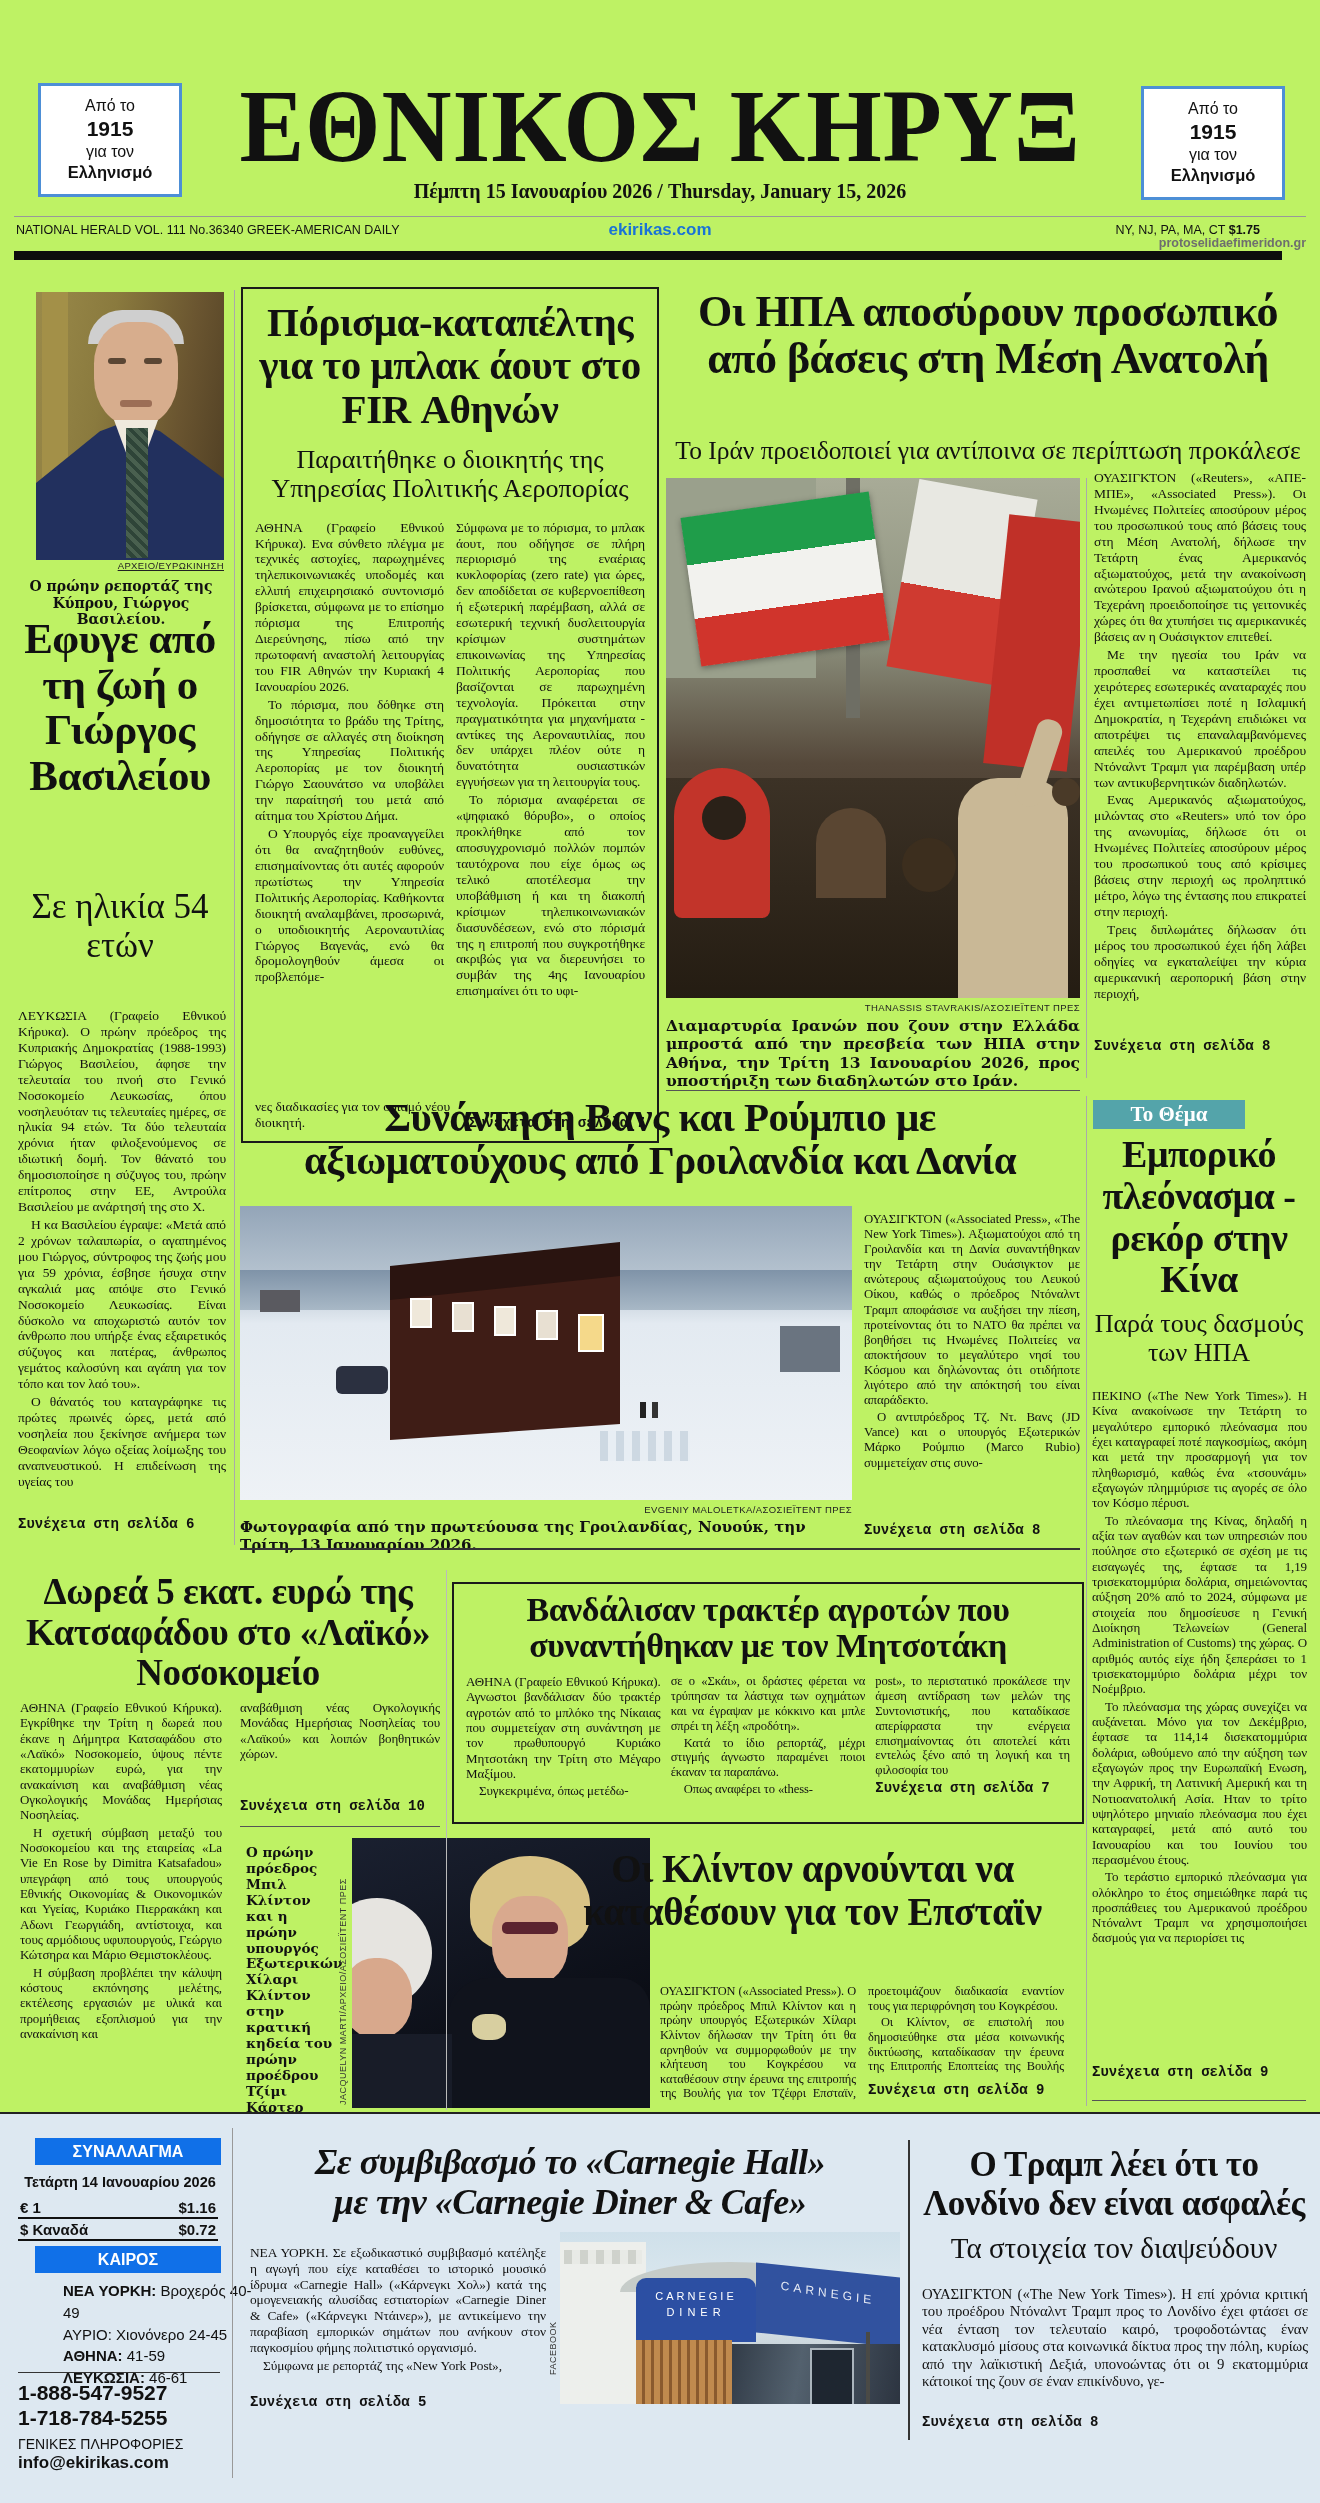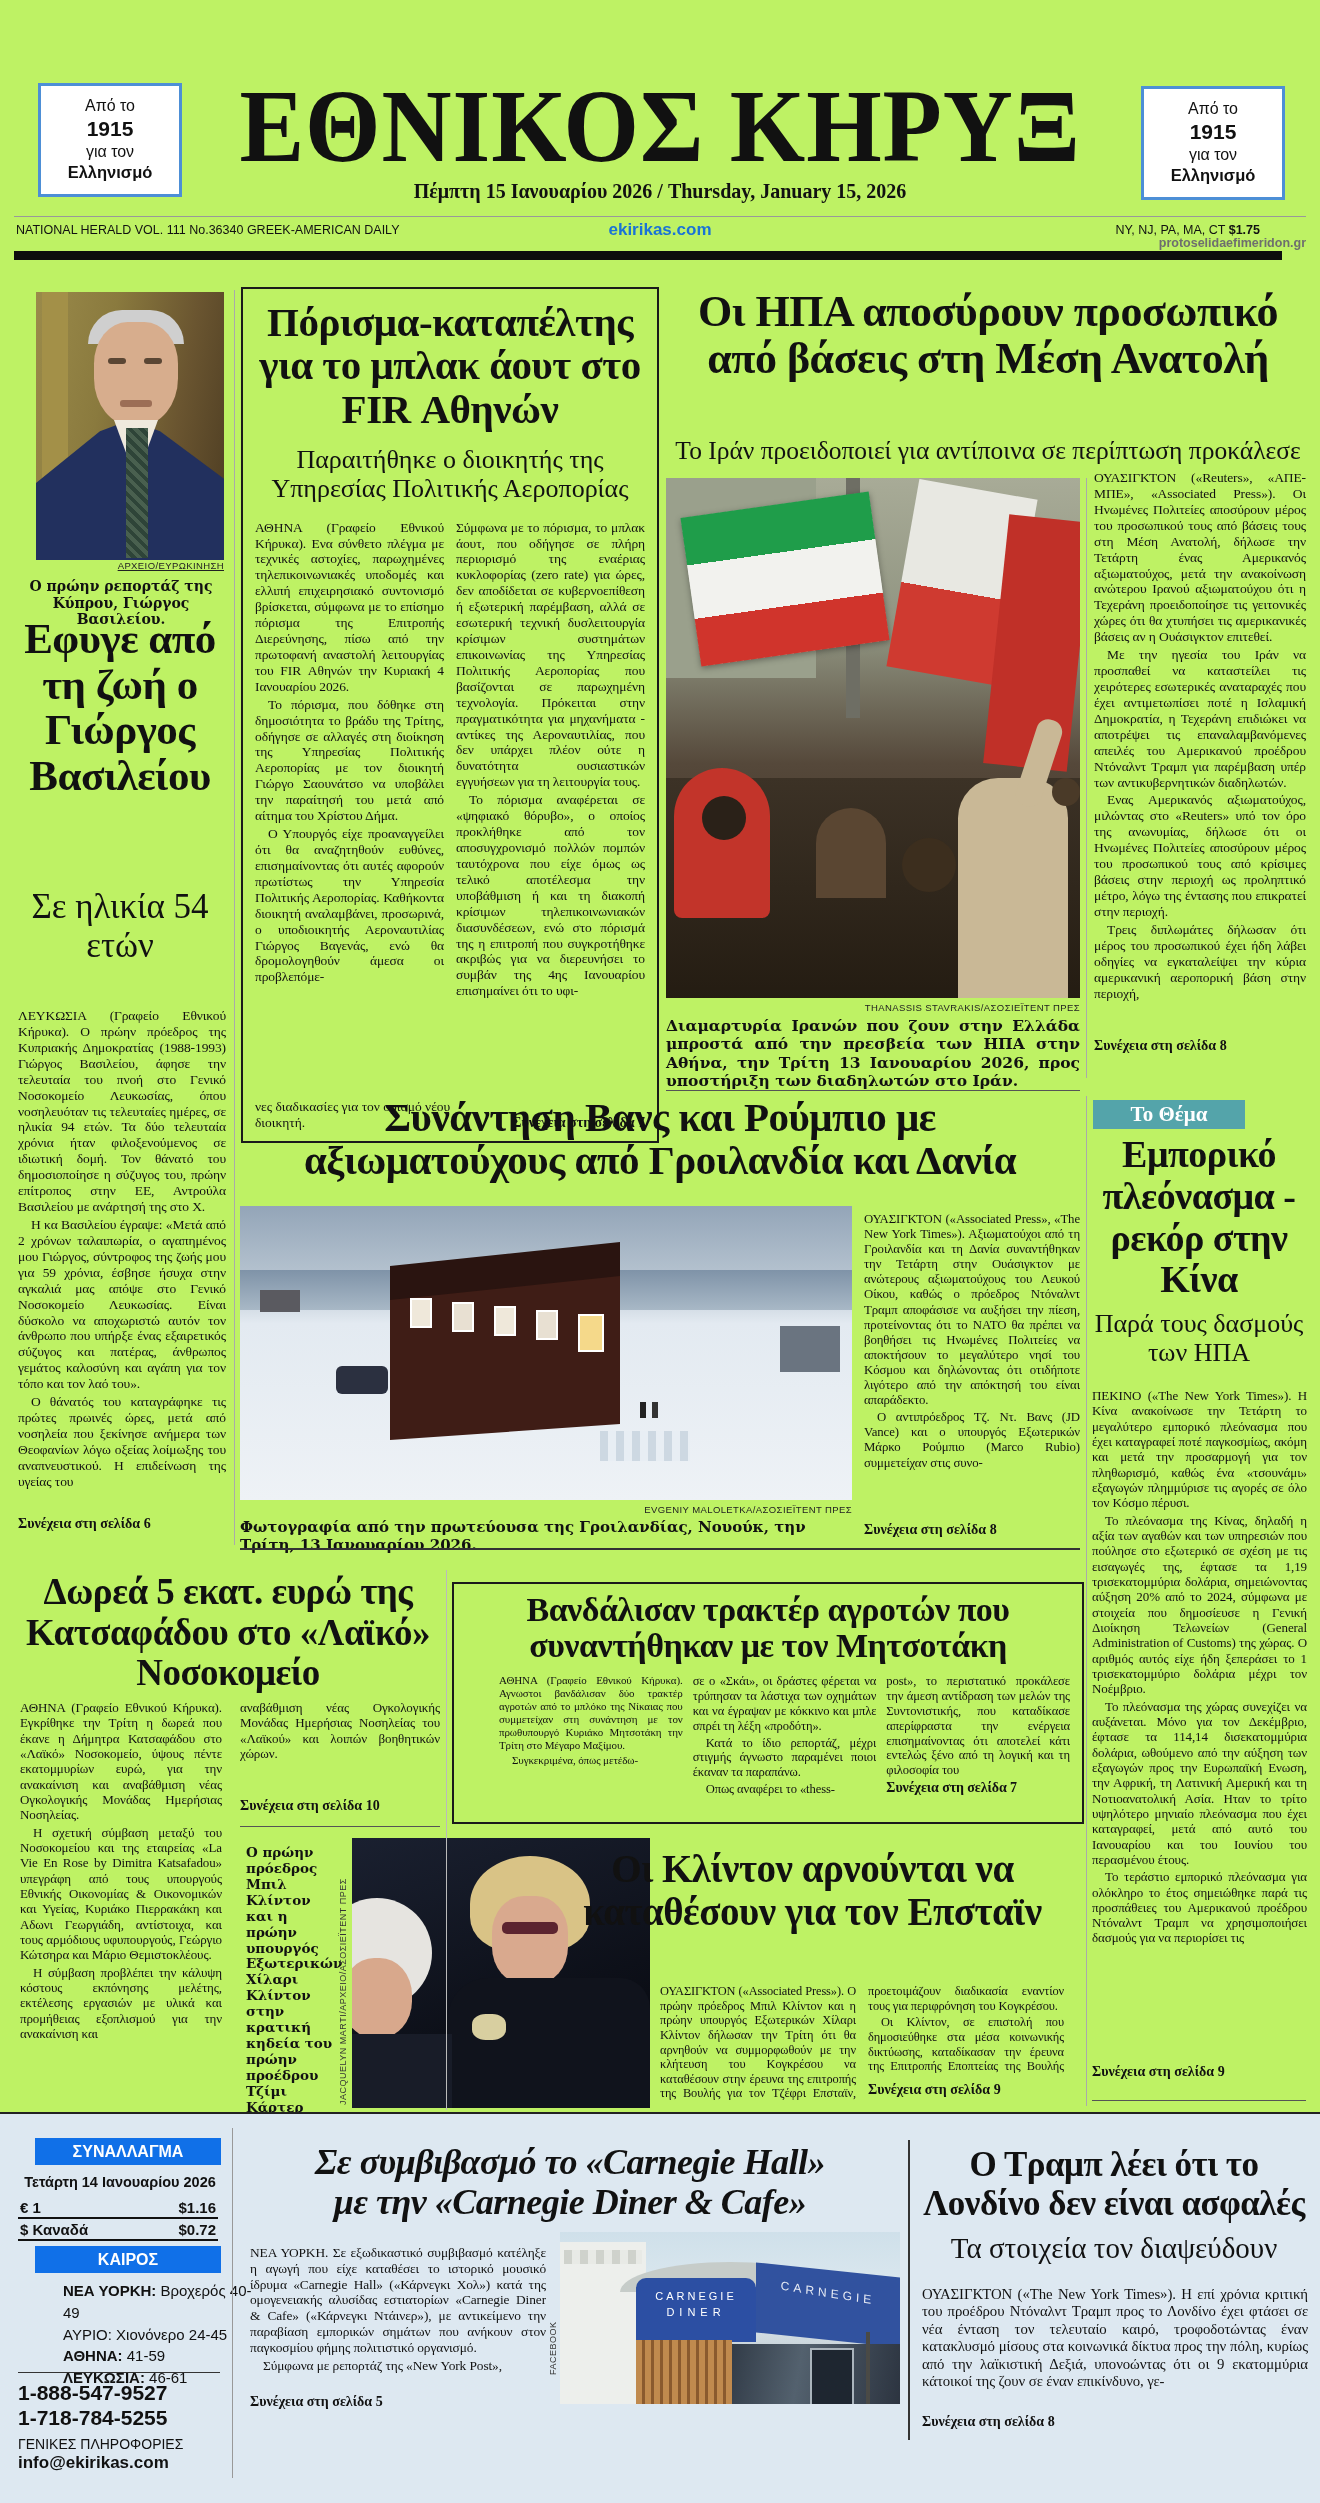--- a/index.html
+++ b/index.html
@@ -5,21 +5,21 @@
   html,body{margin:0;padding:0;background:#e8e8e8;}
   .page{position:relative;width:1320px;height:2503px;background:#bef264;margin:0 auto;overflow:hidden;
         font-family:"Liberation Serif",serif;color:#111;}
   .abs{position:absolute;}
   .ctr{text-align:center;}
   .hl{font-weight:bold;line-height:1.06;letter-spacing:-0.5px;}
   .body-txt{text-align:justify;line-height:1.18;letter-spacing:-0.1px;overflow:hidden;}
   .body-txt p{margin:0 0 2px 0;text-indent:13px;}
   .body-txt p.first{text-indent:0;}
   .lead{font-weight:bold;}
-  .cont{font-weight:bold;font-size:14px;}
+  .cont{font-weight:bold;font-size:14px;font-family:Liberation Mono, monospace;}
   .credit{font-family:"Liberation Sans",sans-serif;font-size:9.5px;color:#222;text-align:right;letter-spacing:0.4px;}
   .caption{font-family:"DejaVu Serif",serif;font-weight:bold;line-height:1.18;}
   .vrule{background:#aaa;width:1px;}
   .hrule{background:#555;height:1px;}
   .ph{overflow:hidden;background:#888;}
   .badge{border:3px solid #4d8fd6;background:#fff;text-align:center;
          font-family:"Liberation Sans",sans-serif;line-height:1.25;padding-top:10px;}
   .badge .b1{font-size:16px;}
   .badge .b2{font-size:21px;font-weight:bold;text-align:center;}
   .badge .b3{font-size:16px;}
@@ -203,21 +203,21 @@
     <div class="abs" style="left:120px;top:176px;width:34px;height:26px;background:#d8cfa0;border-radius:40%;"></div>
   </div>
 
   <div class="abs vrule" style="left:446px;top:1570px;height:540px;background:#bbb;"></div>
   <div class="abs" style="left:452px;top:1582px;width:632px;height:242px;border:2px solid #1b1b1b;box-sizing:border-box;">
     <div class="ctr hl" style="margin:8px 10px 0 10px;font-size:34px;">
       <div>Βανδάλισαν τρακτέρ αγροτών που</div>
       <div>συναντήθηκαν με τον Μητσοτάκη</div>
     </div>
     <div style="display:flex;gap:10px;margin:10px 12px 0 12px;height:138px;overflow:hidden;">
-      <div class="body-txt" style="width:33.3%;font-size:11px;margin-left:33px;">
+      <div class="body-txt" style="width:33.3%;font-size:13px;">
         <p class="first">ΑΘΗΝΑ (Γραφείο Εθνικού Κήρυκα). Αγνωστοι βανδάλισαν δύο τρακτέρ αγροτών από το μπλόκο της Νίκαιας που συμμετείχαν στη συνάντηση με τον πρωθυπουργό Κυριάκο Μητσοτάκη την Τρίτη στο Μέγαρο Μαξίμου.</p>
         <p>Συγκεκριμένα, όπως μετέδω-</p>
       </div>
       <div class="body-txt" style="width:33.3%;font-size:12.6px;">
         <p class="first">σε ο «Σκάι», οι δράστες φέρεται να τρύπησαν τα λάστιχα των οχημάτων και να έγραψαν με κόκκινο και μπλε σπρέι τη λέξη «προδότη».</p>
         <p>Κατά το ίδιο ρεπορτάζ, μέχρι στιγμής άγνωστο παραμένει ποιοι έκαναν τα παραπάνω.</p>
         <p>Οπως αναφέρει το «thess-</p>
       </div>
       <div class="body-txt" style="width:33.3%;font-size:12.6px;">
         <p class="first">post», το περιστατικό προκάλεσε την άμεση αντίδραση των μελών της Συντονιστικής, που καταδίκασε απερίφραστα την ενέργεια επισημαίνοντας ότι αποτελεί κάτι εντελώς ξένο από τη λογική και τη φιλοσοφία του</p>

